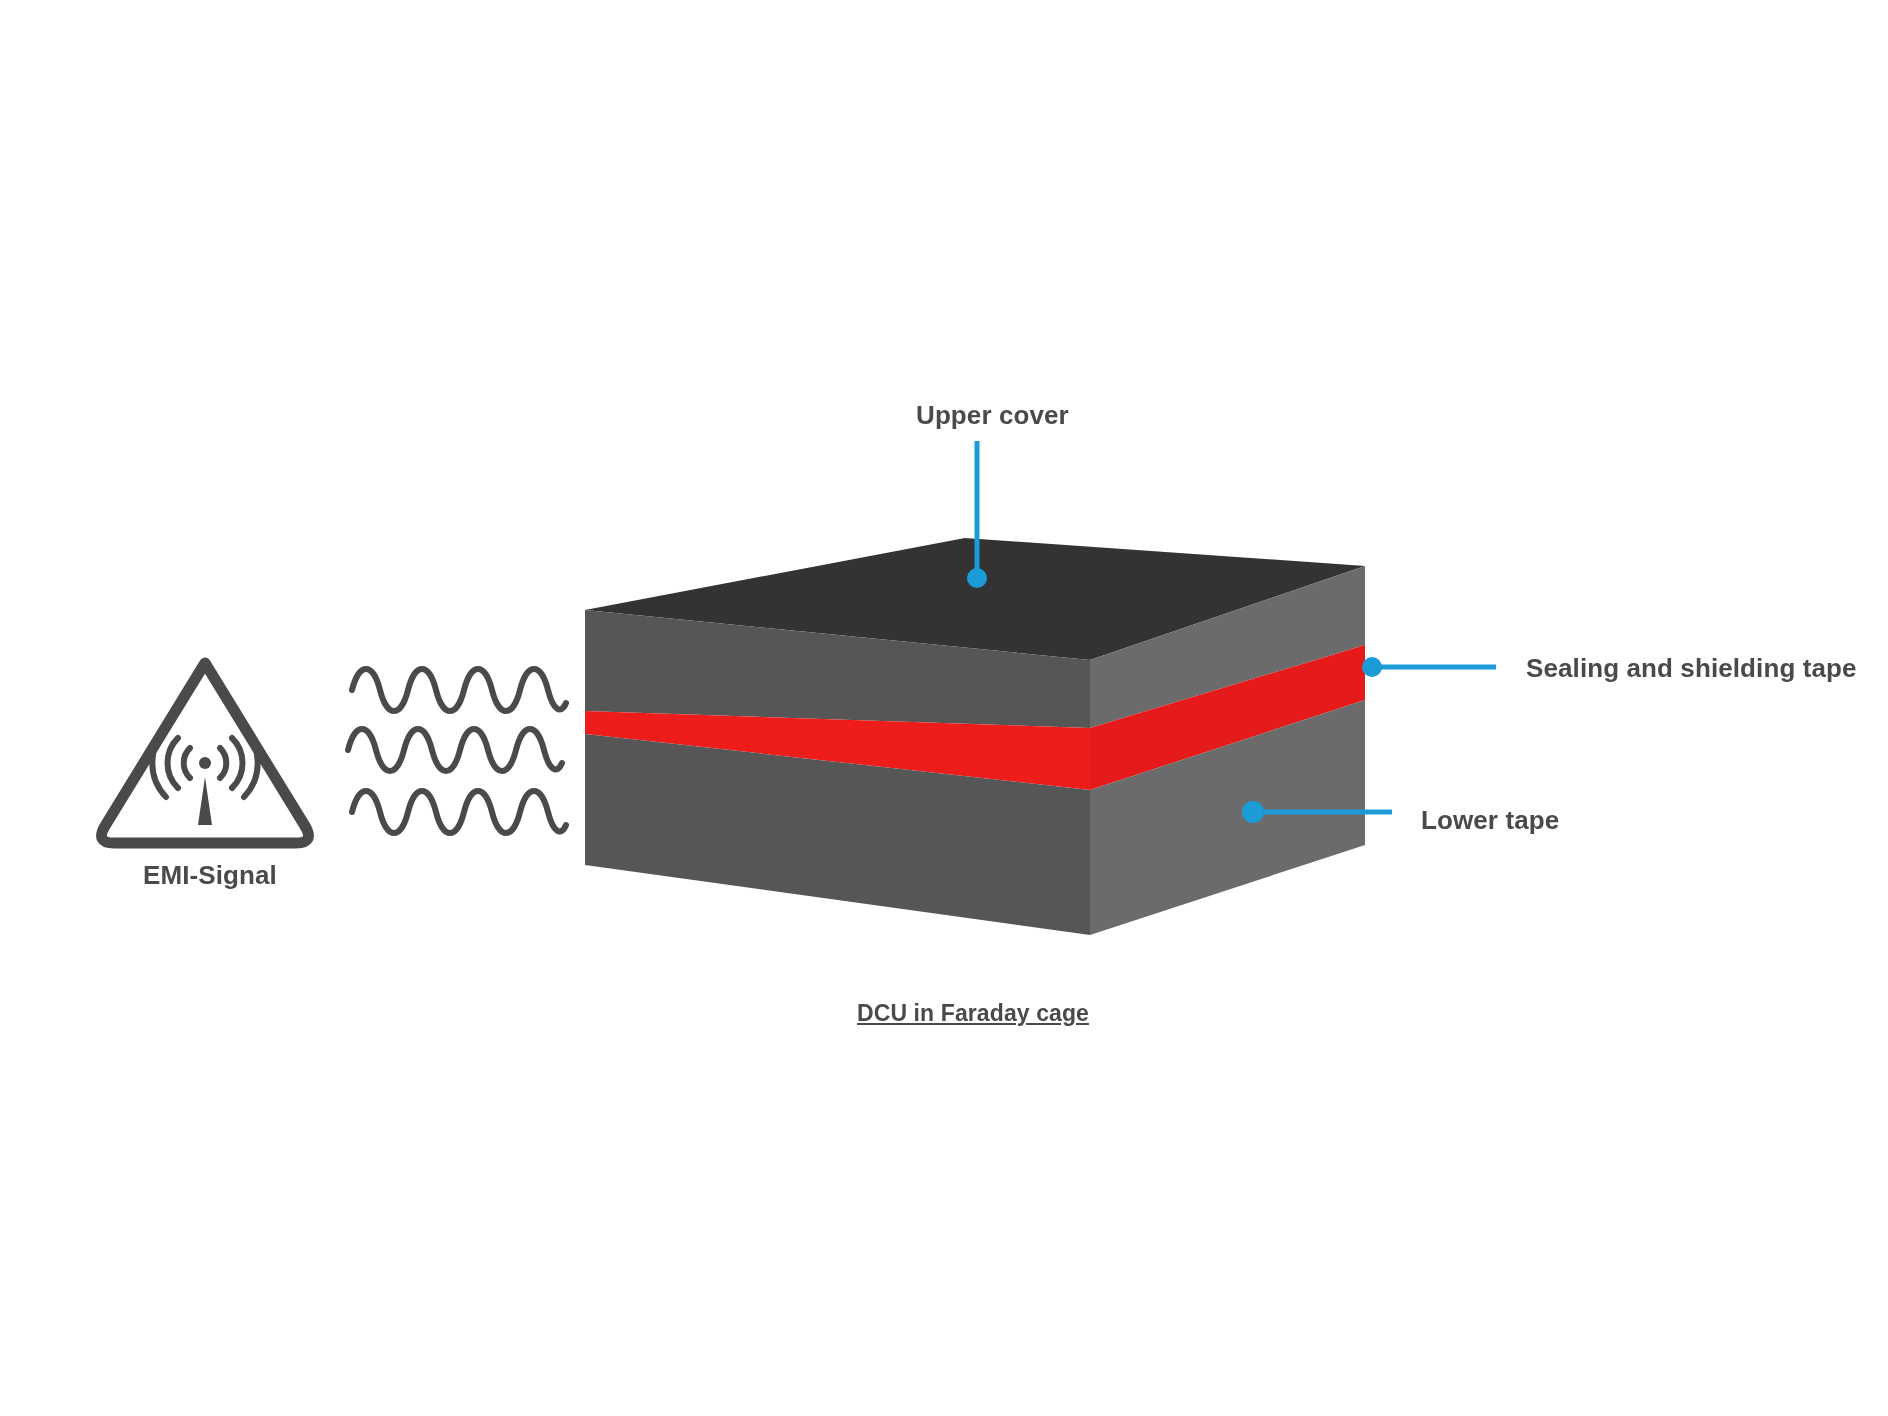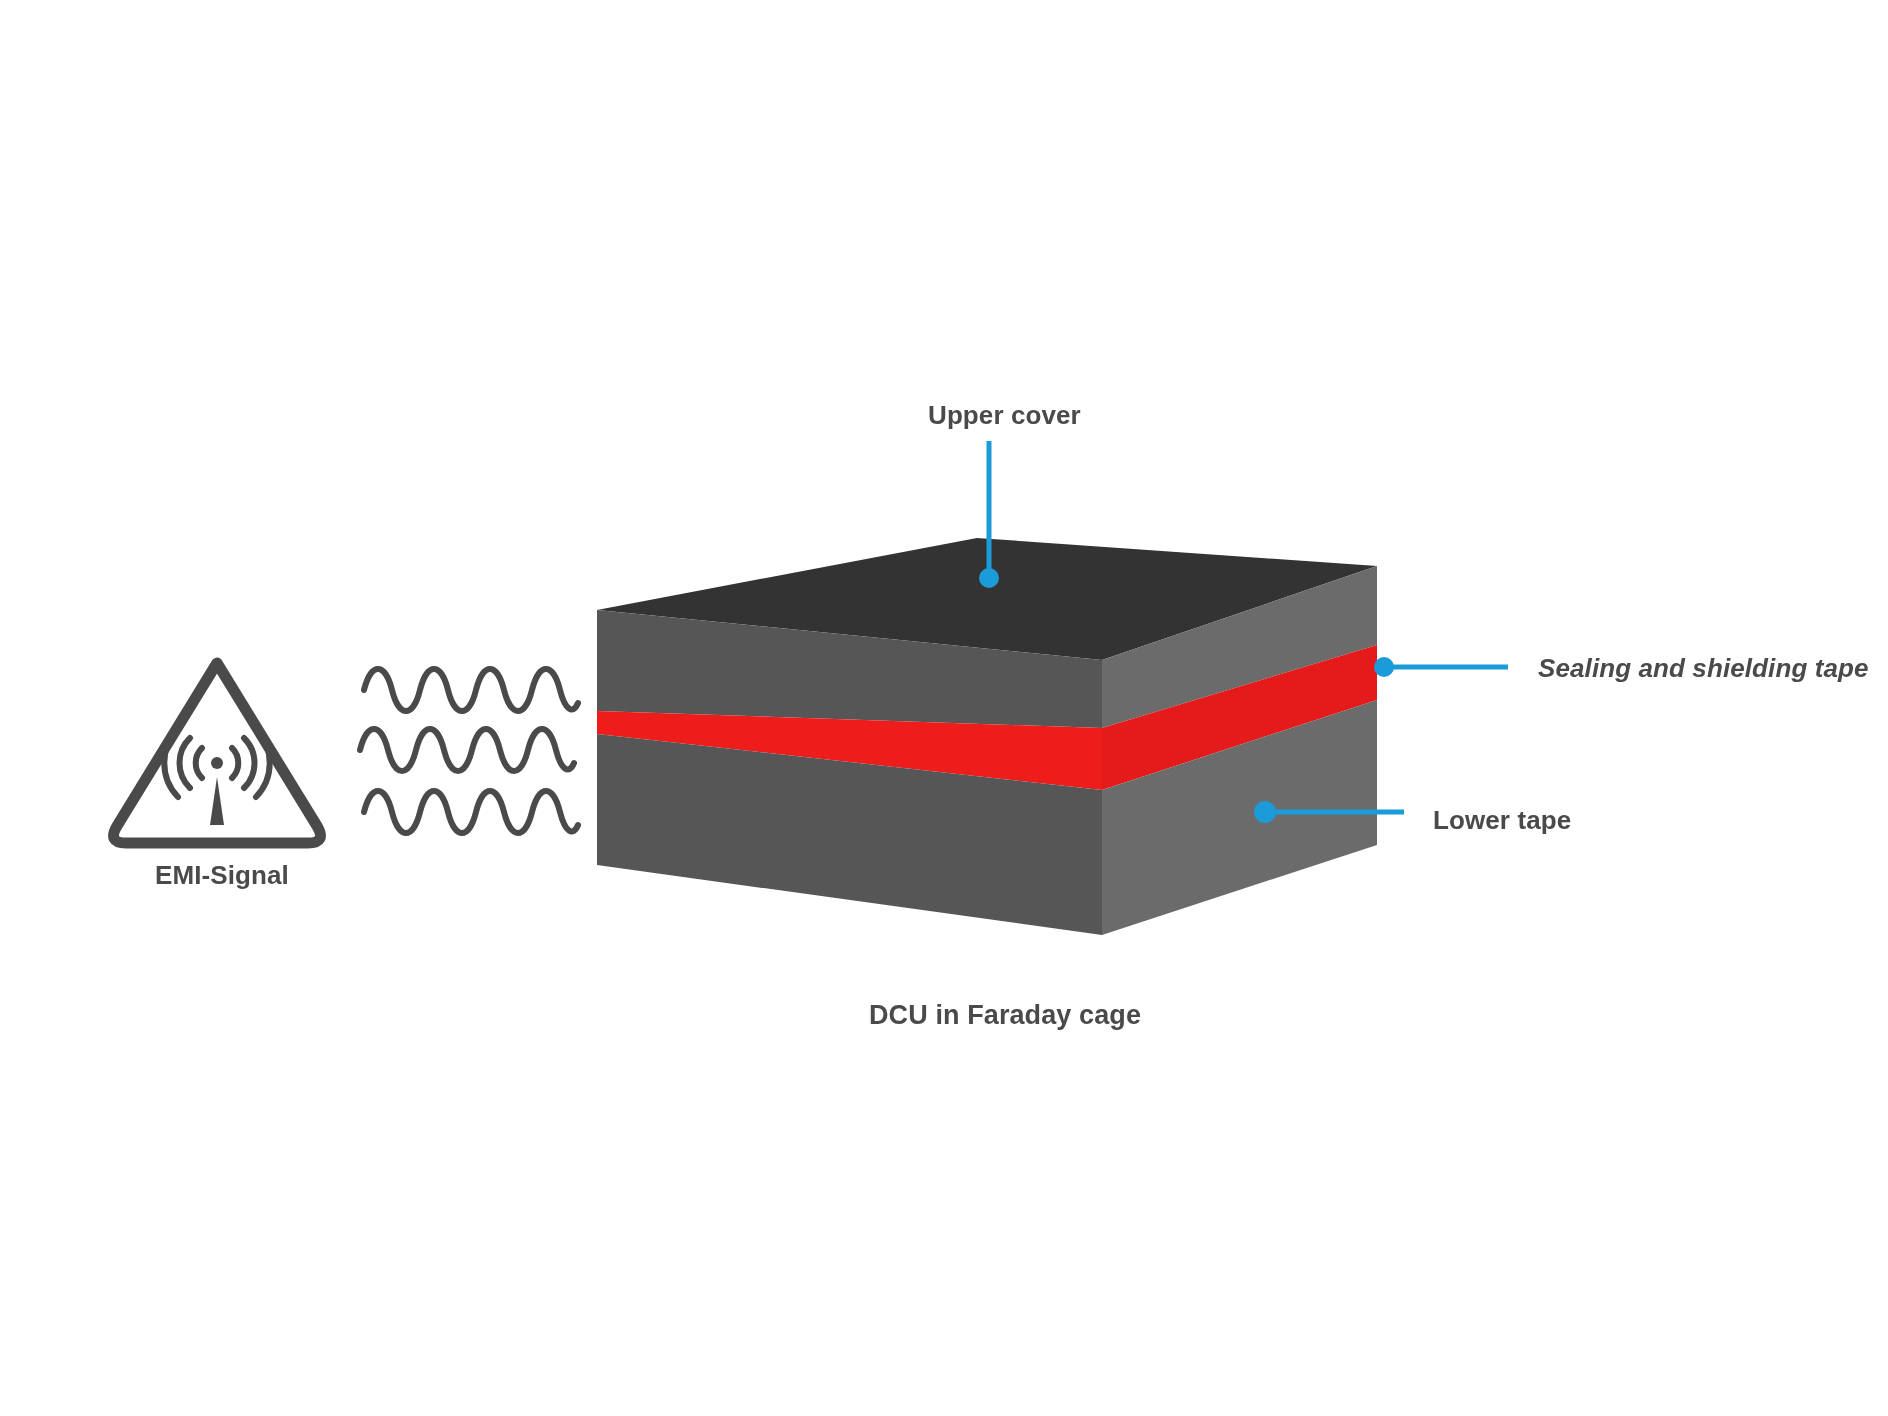--- a/index.html
+++ b/index.html
@@ -10,21 +10,21 @@
   }
   body {
     width: 1888px;
     height: 1416px;
     position: relative;
     overflow: hidden;
     font-family: "Liberation Sans", sans-serif;
   }
   #stage {
     position: absolute;
-    left: 12px;
+    left: 0;
     top: 0;
     width: 1493px;
     height: 1416px;
     background: #ffffff;
   }
   #scene {
     position: absolute;
     left: 0;
     top: 0;
     width: 1888px;
@@ -41,36 +41,36 @@
   }
   #label-upper-cover {
     left: 916px;
     top: 400px;
     font-size: 26px;
   }
   #label-sealing-tape {
     left: 1526px;
     top: 653px;
     font-size: 26px;
-    font-style: italic;
   }
   #label-lower-cover {
     left: 1421px;
     top: 805px;
     font-size: 26px;
   }
   #label-emi-signal {
     left: 143px;
     top: 860px;
     font-size: 26px;
   }
   #label-dcu-caption {
     left: 857px;
     top: 1000px;
-    font-size: 27px;
+    font-size: 23px;
+    text-decoration: underline;
   }
 </style>
 </head>
 <body>
 
 <div id="stage">
 
   <svg id="scene" viewBox="0 0 1888 1416" xmlns="http://www.w3.org/2000/svg">
 
     <g>

